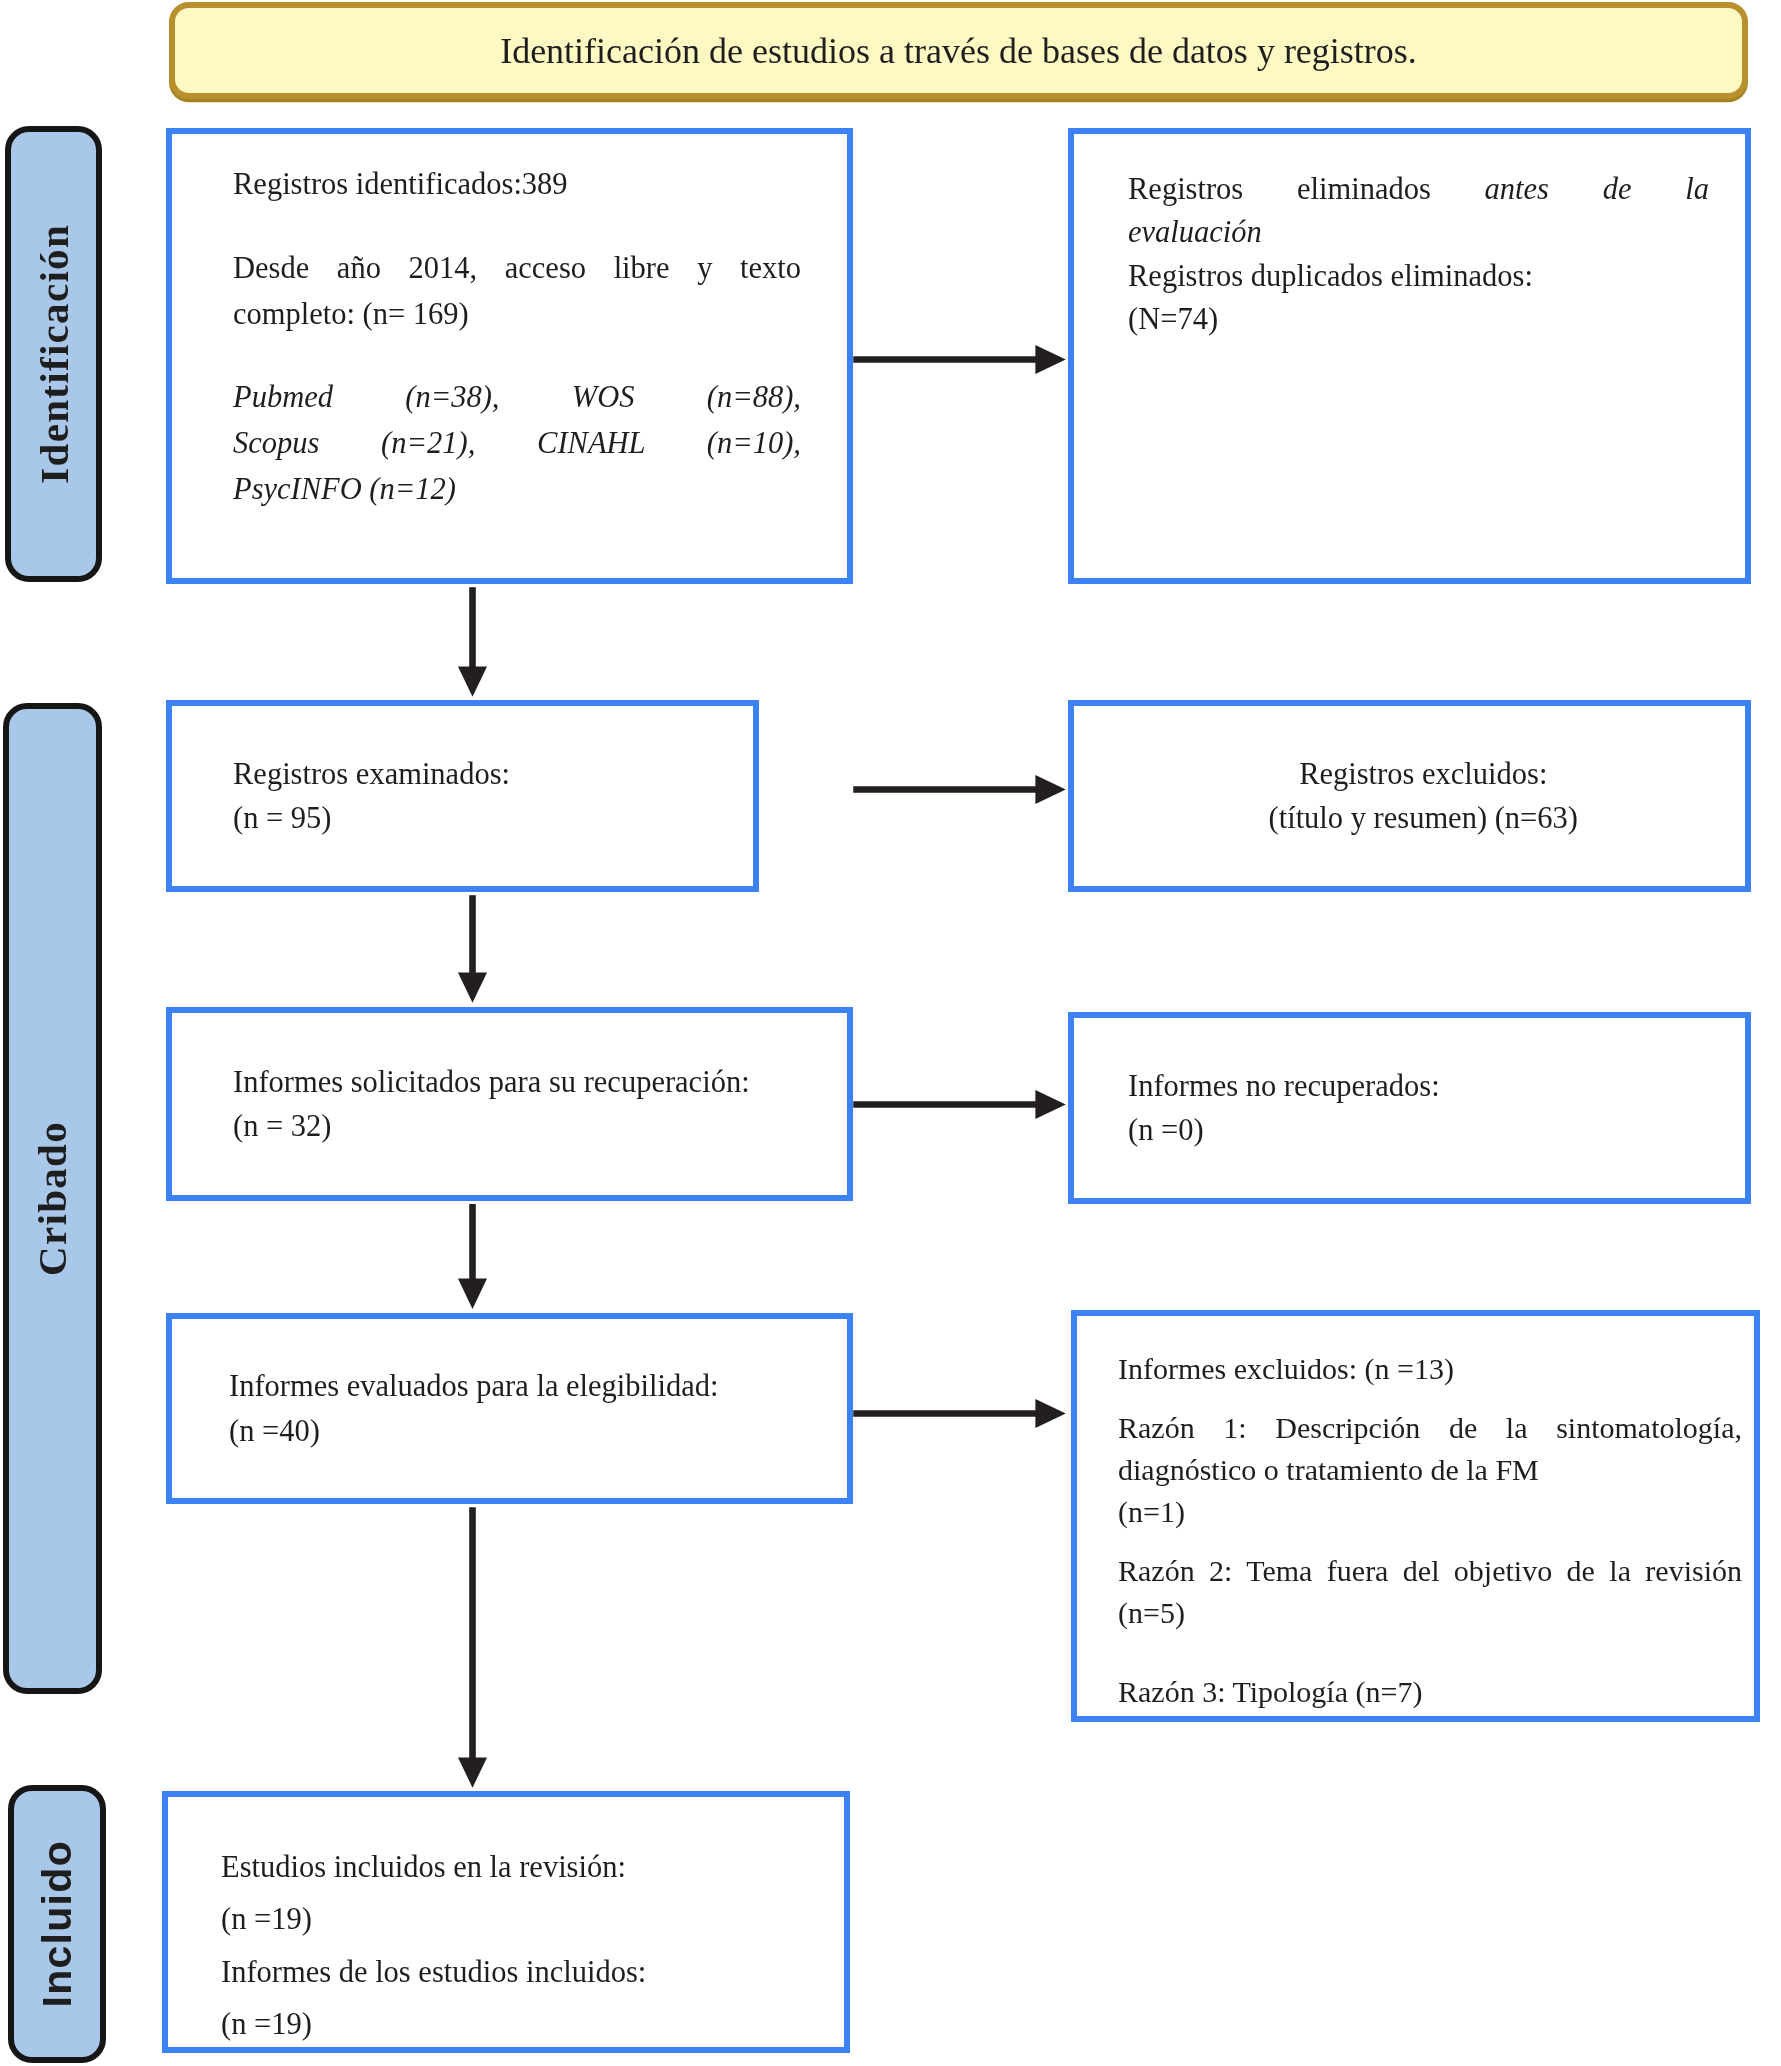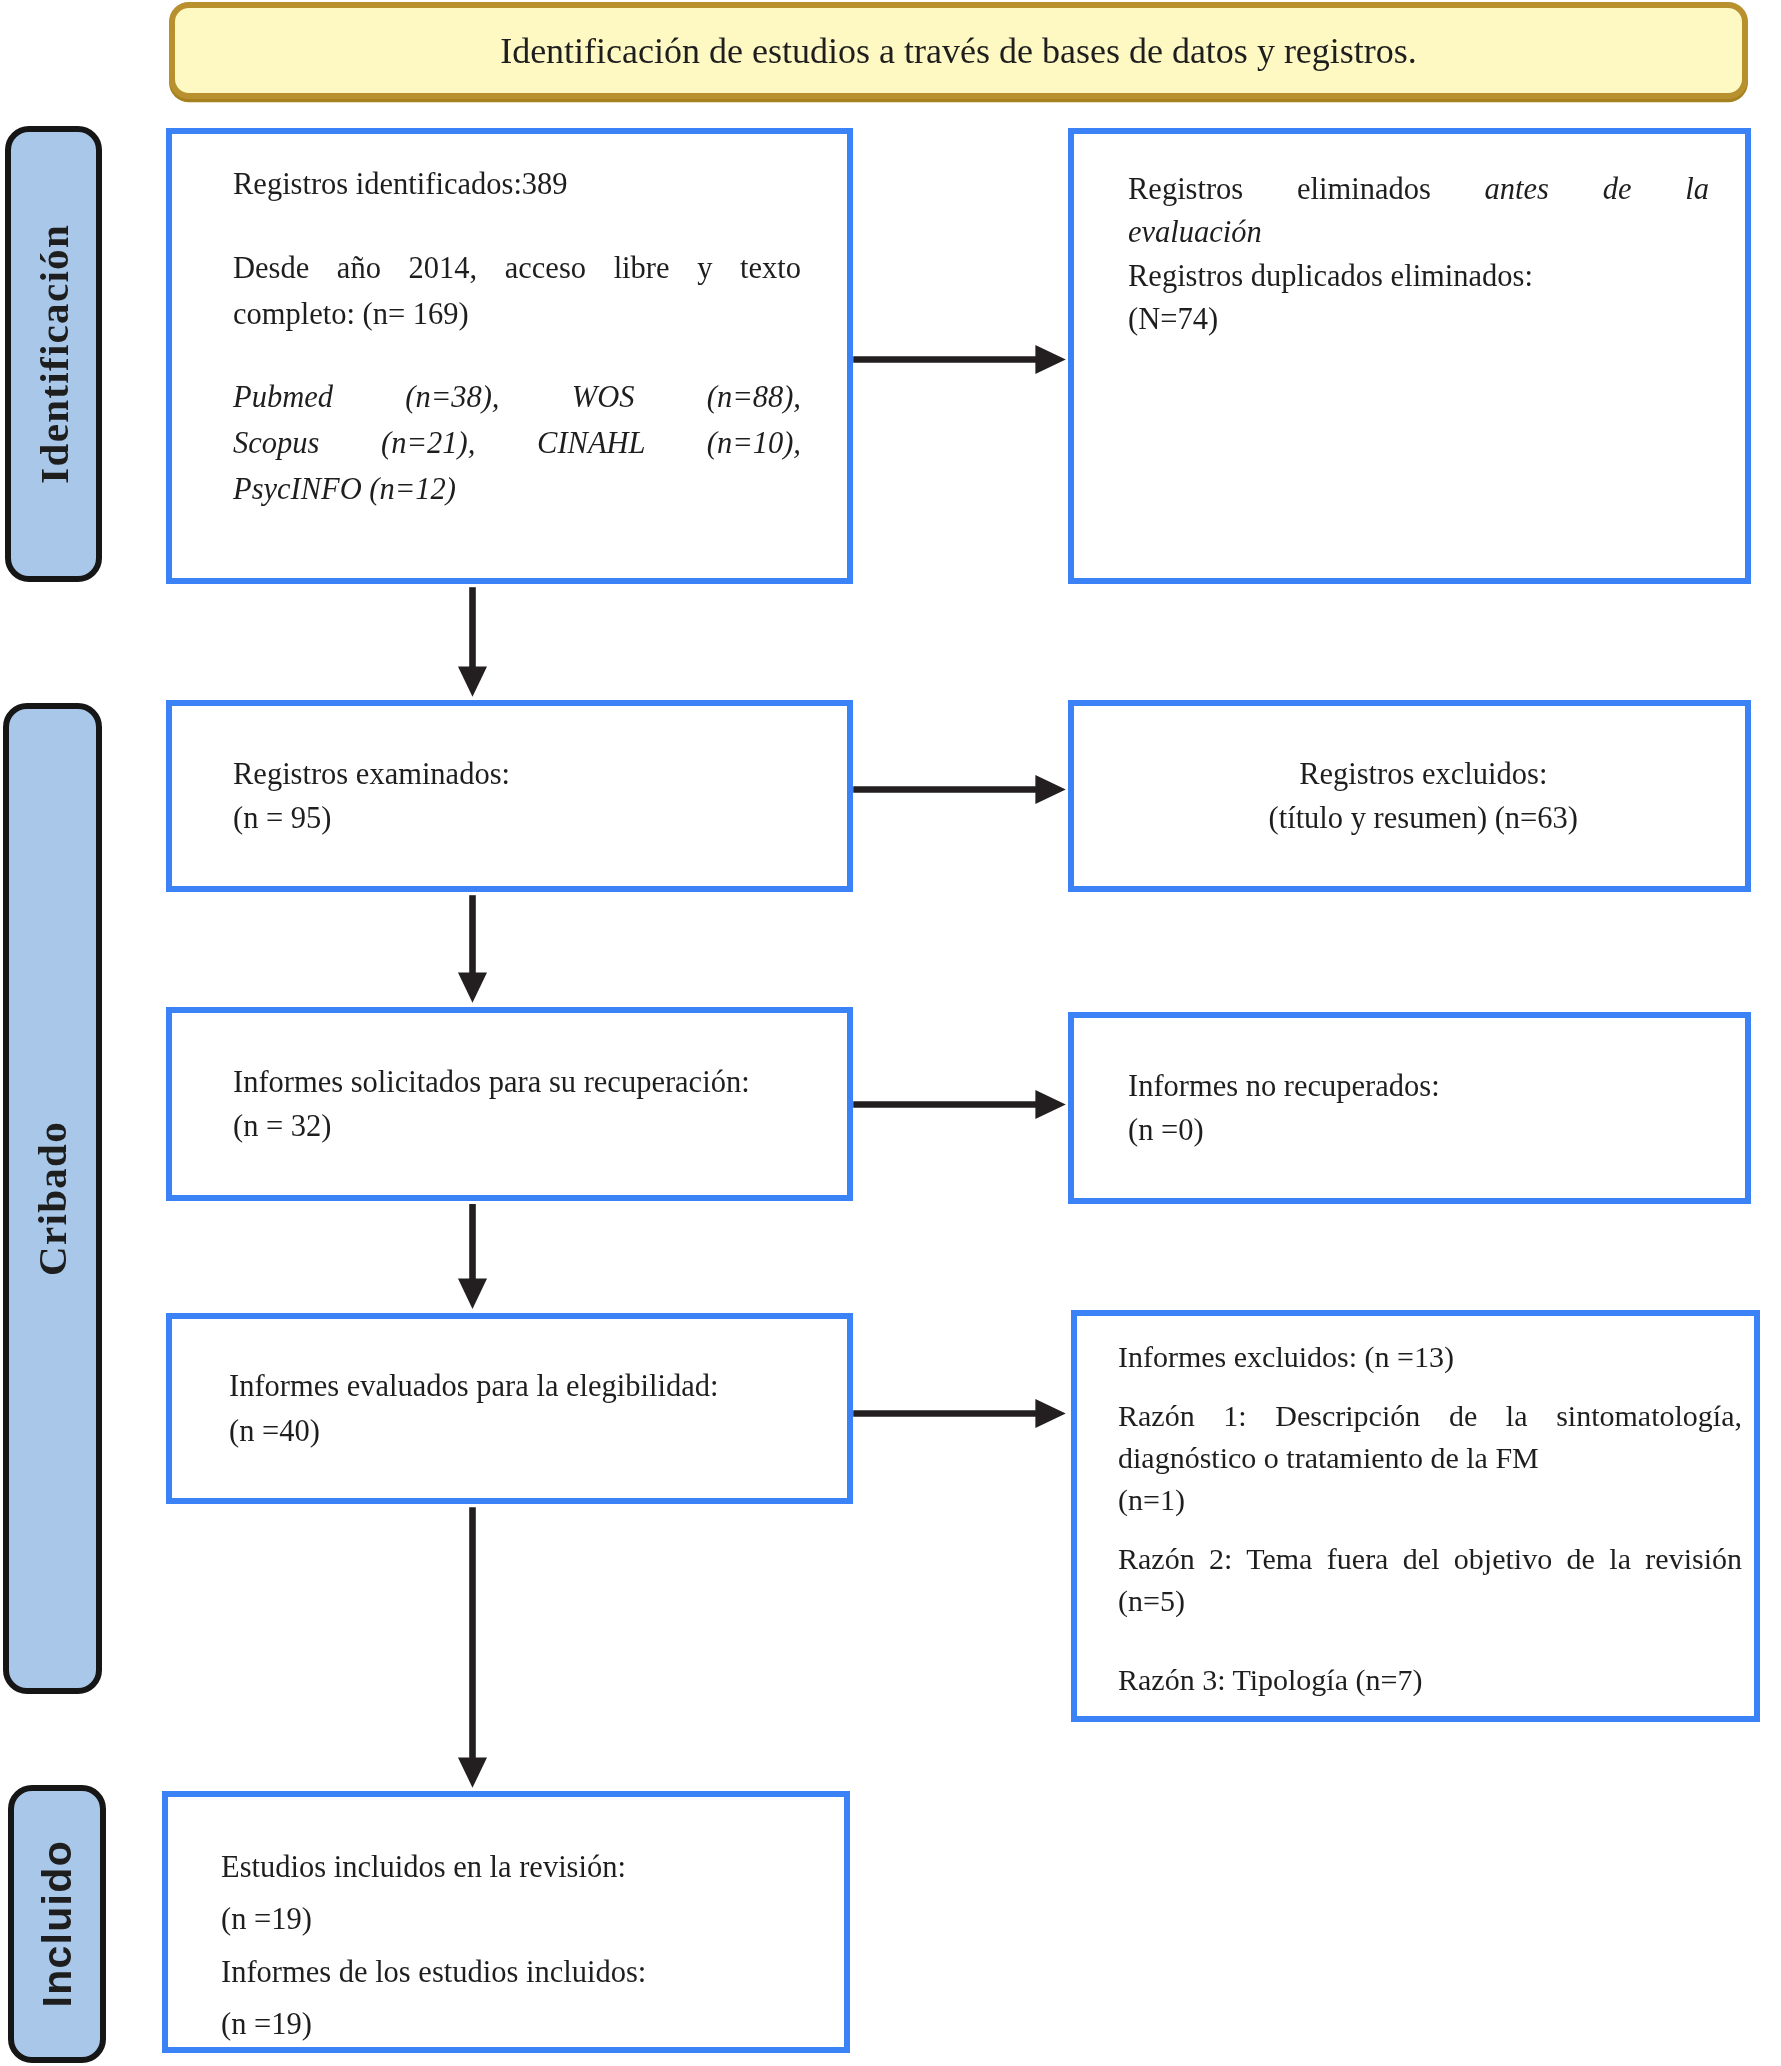--- a/index.html
+++ b/index.html
@@ -59,28 +59,28 @@
   .blk{display:block;}
   .just{text-align:justify;}
   .stretch{text-align:justify;text-align-last:justify;}
   .italic{font-style:italic;}
 
   #bx-identified{left:166px;top:128px;width:687px;height:456px;padding:28px 46px 20px 61px;line-height:1.5;}
   #bx-identified p + p{margin-top:38px;}
 
   #bx-removed{left:1068px;top:128px;width:683px;height:456px;padding:34px 36px 8px 54px;line-height:1.42;}
 
-  #bx-screened{left:166px;top:700px;width:687px;height:192px;padding:0 40px 0 61px;display:flex;flex-direction:column;justify-content:center;}
+  #bx-screened{left:166px;top:700px;width:593px;height:192px;padding:0 40px 0 61px;display:flex;flex-direction:column;justify-content:center;}
   #bx-excluded{left:1068px;top:700px;width:683px;height:192px;padding:0 26.5px 0 54px;display:flex;flex-direction:column;justify-content:center;text-align:center;}
   #bx-sought{left:166px;top:1007px;width:687px;height:194px;padding:0 60px 0 61px;display:flex;flex-direction:column;justify-content:center;}
   #bx-notret{left:1068px;top:1012px;width:683px;height:192px;padding:0 26.5px 0 54px;display:flex;flex-direction:column;justify-content:center;}
   #bx-assessed{left:166px;top:1313px;width:687px;height:191px;padding:0 16.6px 0 57px;display:flex;flex-direction:column;justify-content:center;}
 
   #bx-reasons{left:1071px;top:1310px;width:689px;height:412px;padding:20px 12px 13.2px 41px;font-size:30px;line-height:1.4;}
-  #bx-reasons p{margin:0 0 17px 0;}
+  #bx-reasons p{margin:12px 0 17px 0;}
   #bx-reasons p.last{margin-top:37px;margin-bottom:0;}
 
   #bx-included{left:162px;top:1791px;width:688px;height:262px;padding:44px 40px 13.2px 53px;line-height:1.72;}
 
   
   .arrow{position:absolute;}
 </style>
 </head>
 <body>
 

